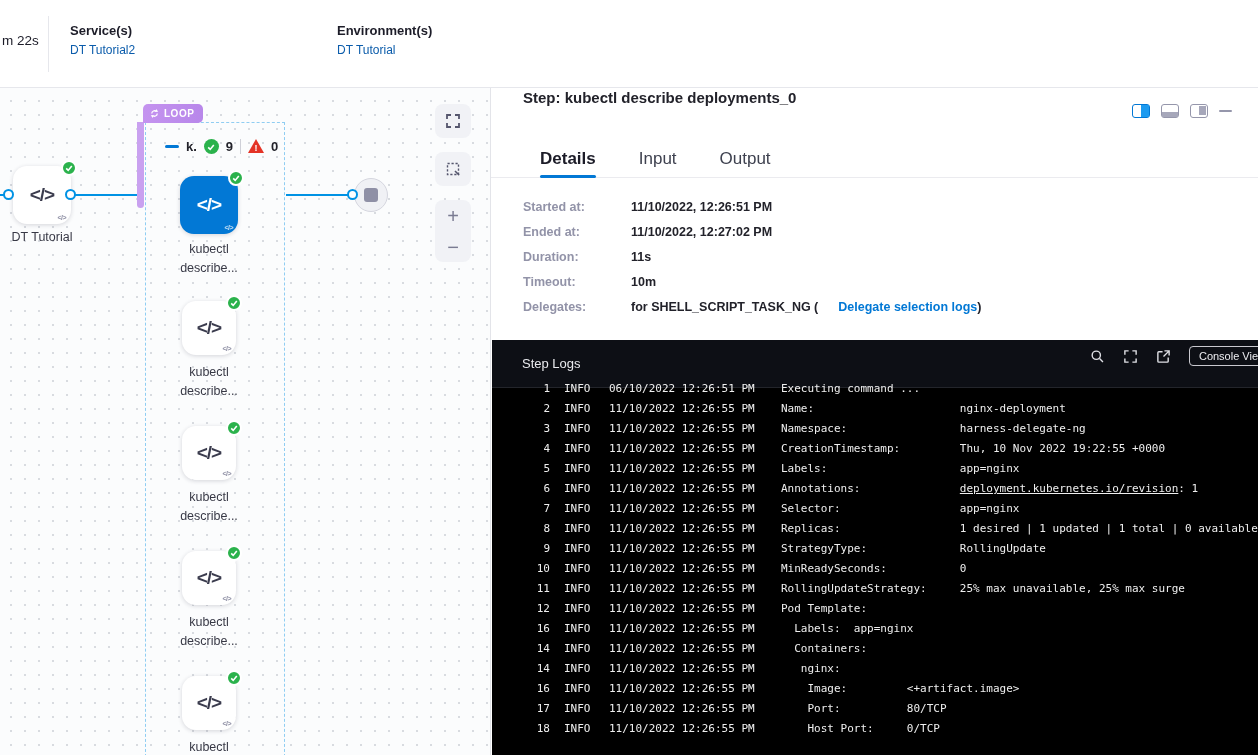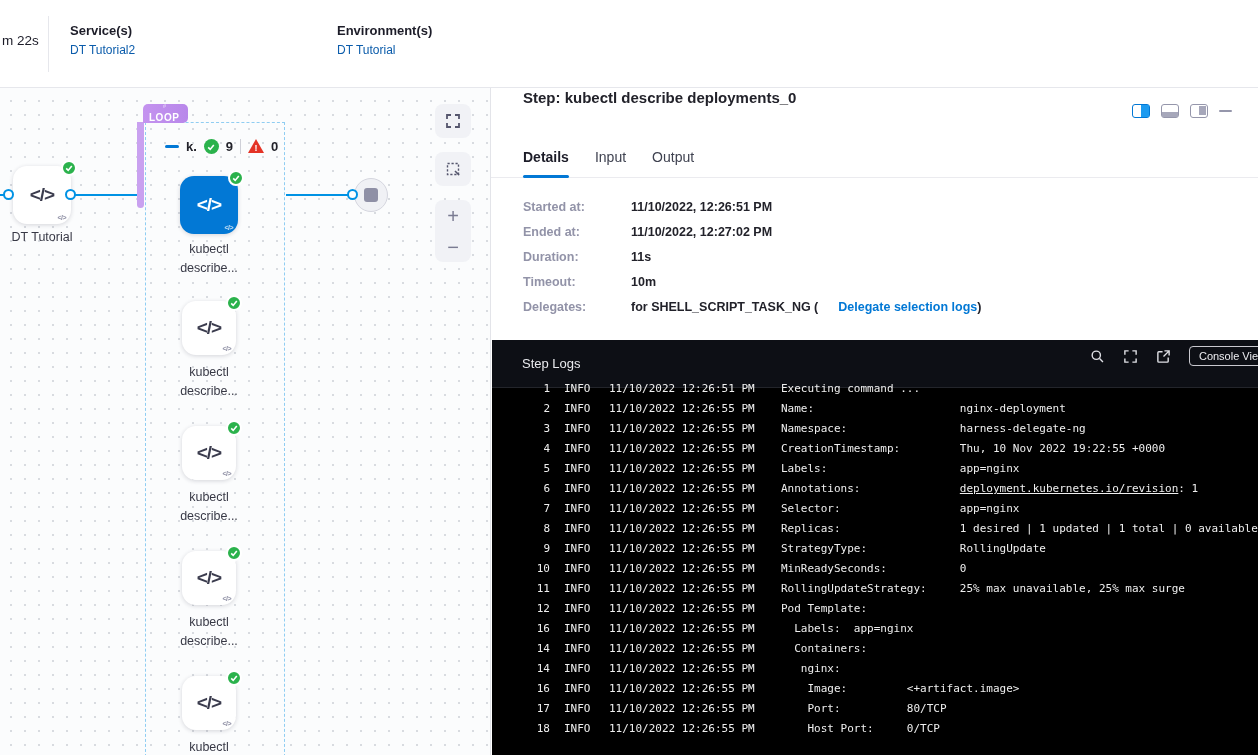--- a/index.html
+++ b/index.html
@@ -30,21 +30,21 @@
   .code-glyph { font-size:19px; font-weight:700; color:#3b3c4e; letter-spacing:-1px; font-family:"Liberation Sans",sans-serif; }
   .node-card.blue .code-glyph { color:#fff; }
   .mini-glyph { position:absolute; right:5px; bottom:3px; font-size:7px; font-weight:700; color:#8d8ea3; letter-spacing:-0.5px; }
   .node-card.blue .mini-glyph { color:rgba(255,255,255,.75); }
   .status-badge { position:absolute; top:-6px; right:-6px; width:16px; height:16px; border-radius:50%; background:#2bb24c; border:2px solid #fff; display:flex; align-items:center; justify-content:center; }
   .status-badge svg { width:8px; height:8px; }
   .node-label { position:absolute; text-align:center; font-size:12.5px; color:#383946; line-height:19px; width:110px; }
 
   .loop-badge { position:absolute; left:143px; top:16px; height:19px; padding:0 9px 0 6px; border-radius:5px 5px 5px 0;
     background:linear-gradient(90deg,#c493ef,#b887ea); color:#fff; font-size:10px; font-weight:700; letter-spacing:.5px;
-    display:flex; align-items:center; gap:4px; z-index:3;flex-direction:column; }
+    display:flex; align-items:center; gap:4px; z-index:3; }
   .loop-bar { position:absolute; left:137px; top:34px; width:7px; height:86px; background:#c9a1f0; border-radius:0 0 4px 4px; z-index:2; }
   .loop-box { position:absolute; left:145px; top:34px; width:140px; height:640px; border:1px dashed #8fcdf2; background:rgba(255,255,255,.0); }
 
   .stage-header { position:absolute; left:165px; top:51px; display:flex; align-items:center; gap:7px; z-index:2; }
   .collapse-minus { width:14px; height:3.5px; border-radius:2px; background:#0278d5; cursor:pointer; }
   .stage-name { font-size:13px; font-weight:700; color:#22222a; }
   .count-num { font-size:13px; font-weight:700; color:#22222a; }
   .mini-check { width:15px; height:15px; border-radius:50%; background:#2bb24c; display:flex; align-items:center; justify-content:center; }
   .mini-check svg { width:8px; height:8px; }
   .count-divider { width:1px; height:15px; background:#cfd0d8; }
@@ -64,21 +64,21 @@
   .panel-title { position:absolute; left:32px; top:1px; font-size:15px; font-weight:700; color:#22222a; }
   .view-icons { position:absolute; right:26px; top:16px; display:flex; align-items:center; gap:11px; }
   .vicon { width:18px; height:14px; border:1.5px solid #9596ab; border-radius:3px; position:relative; cursor:pointer; background:#fff; }
   .vicon.split { border-color:#0278d5; }
   .vicon.split .fill { position:absolute; right:0; top:0; width:8px; height:100%; background:#1d9bf0; }
   .vicon.bottom .fill { position:absolute; left:0; bottom:0; width:100%; height:5px; background:#a6a7ba; }
   .vicon.right .fill { position:absolute; right:1px; top:1px; width:7px; height:9px; background:#a6a7ba; }
   .minimize-dash { width:13px; height:2.5px; background:#9596ab; border-radius:1px; cursor:pointer; }
 
   .tabs { position:absolute; left:0; right:0; top:56px; height:34px; border-bottom:1px solid #ebebef; padding-left:32px; display:flex; gap:26px; }
-  .tab { font-size:14px; color:#3f4250; cursor:pointer; position:relative; padding-top:5px; }
+  .tab { font-size:17px; color:#3f4250; cursor:pointer; position:relative; padding-top:5px;margin-left:17px; }
   .tab.active { font-weight:700; color:#1c1c28; }
   .tab.active::after { content:""; position:absolute; left:0; right:0; bottom:-1px; height:3px; background:#0278d5; border-radius:2px; }
 
   .details { position:absolute; left:32px; top:112px; }
   .detail-row { display:flex; margin-bottom:11px; align-items:baseline; }
   .dlabel { width:108px; font-size:12.5px; font-weight:600; color:#9293a8; }
   .dvalue { font-size:12.5px; font-weight:700; color:#22222a; }
   .dlink { font-size:12.5px; font-weight:700; color:#0278d5; text-decoration:none; cursor:pointer;padding-left:20px; }
 
   
@@ -311,21 +311,21 @@
           <path d="M2 6V2h4 M10 2h4v4 M14 10v4h-4 M6 14H2v-4" fill="none" stroke="#dfe0e5" stroke-width="1.5"></path>
         </svg>
         <svg viewBox="0 0 16 16">
           <path d="M13 9v4a1 1 0 0 1-1 1H3a1 1 0 0 1-1-1V4a1 1 0 0 1 1-1h4" fill="none" stroke="#dfe0e5" stroke-width="1.5"></path>
           <path d="M9 2h5v5 M14 2L8 8" fill="none" stroke="#dfe0e5" stroke-width="1.5"></path>
         </svg>
         <button class="console-btn">Console View</button>
       </div>
     </div>
     <div class="log-body">
-        <div class="log-line"><span class="ln">1</span><span class="lv">INFO</span><span class="tm">11/10/2022 12:26:51 PM</span><span class="msg">Executing command ...</span></div>
+        <div class="log-line"><span class="ln">1</span><span class="lv">INFO</span><span class="tm">06/10/2022 12:26:51 PM</span><span class="msg">Executing command ...</span></div>
         <div class="log-line"><span class="ln">2</span><span class="lv">INFO</span><span class="tm">11/10/2022 12:26:55 PM</span><span class="msg">Name:                      nginx-deployment</span></div>
         <div class="log-line"><span class="ln">3</span><span class="lv">INFO</span><span class="tm">11/10/2022 12:26:55 PM</span><span class="msg">Namespace:                 harness-delegate-ng</span></div>
         <div class="log-line"><span class="ln">4</span><span class="lv">INFO</span><span class="tm">11/10/2022 12:26:55 PM</span><span class="msg">CreationTimestamp:         Thu, 10 Nov 2022 19:22:55 +0000</span></div>
         <div class="log-line"><span class="ln">5</span><span class="lv">INFO</span><span class="tm">11/10/2022 12:26:55 PM</span><span class="msg">Labels:                    app=nginx</span></div>
         <div class="log-line"><span class="ln">6</span><span class="lv">INFO</span><span class="tm">11/10/2022 12:26:55 PM</span><span class="msg">Annotations:               <span class="lnk">deployment.kubernetes.io/revision</span>: 1</span></div>
         <div class="log-line"><span class="ln">7</span><span class="lv">INFO</span><span class="tm">11/10/2022 12:26:55 PM</span><span class="msg">Selector:                  app=nginx</span></div>
         <div class="log-line"><span class="ln">8</span><span class="lv">INFO</span><span class="tm">11/10/2022 12:26:55 PM</span><span class="msg">Replicas:                  1 desired | 1 updated | 1 total | 0 available</span></div>
         <div class="log-line"><span class="ln">9</span><span class="lv">INFO</span><span class="tm">11/10/2022 12:26:55 PM</span><span class="msg">StrategyType:              RollingUpdate</span></div>
         <div class="log-line"><span class="ln">10</span><span class="lv">INFO</span><span class="tm">11/10/2022 12:26:55 PM</span><span class="msg">MinReadySeconds:           0</span></div>
         <div class="log-line"><span class="ln">11</span><span class="lv">INFO</span><span class="tm">11/10/2022 12:26:55 PM</span><span class="msg">RollingUpdateStrategy:     25% max unavailable, 25% max surge</span></div>

